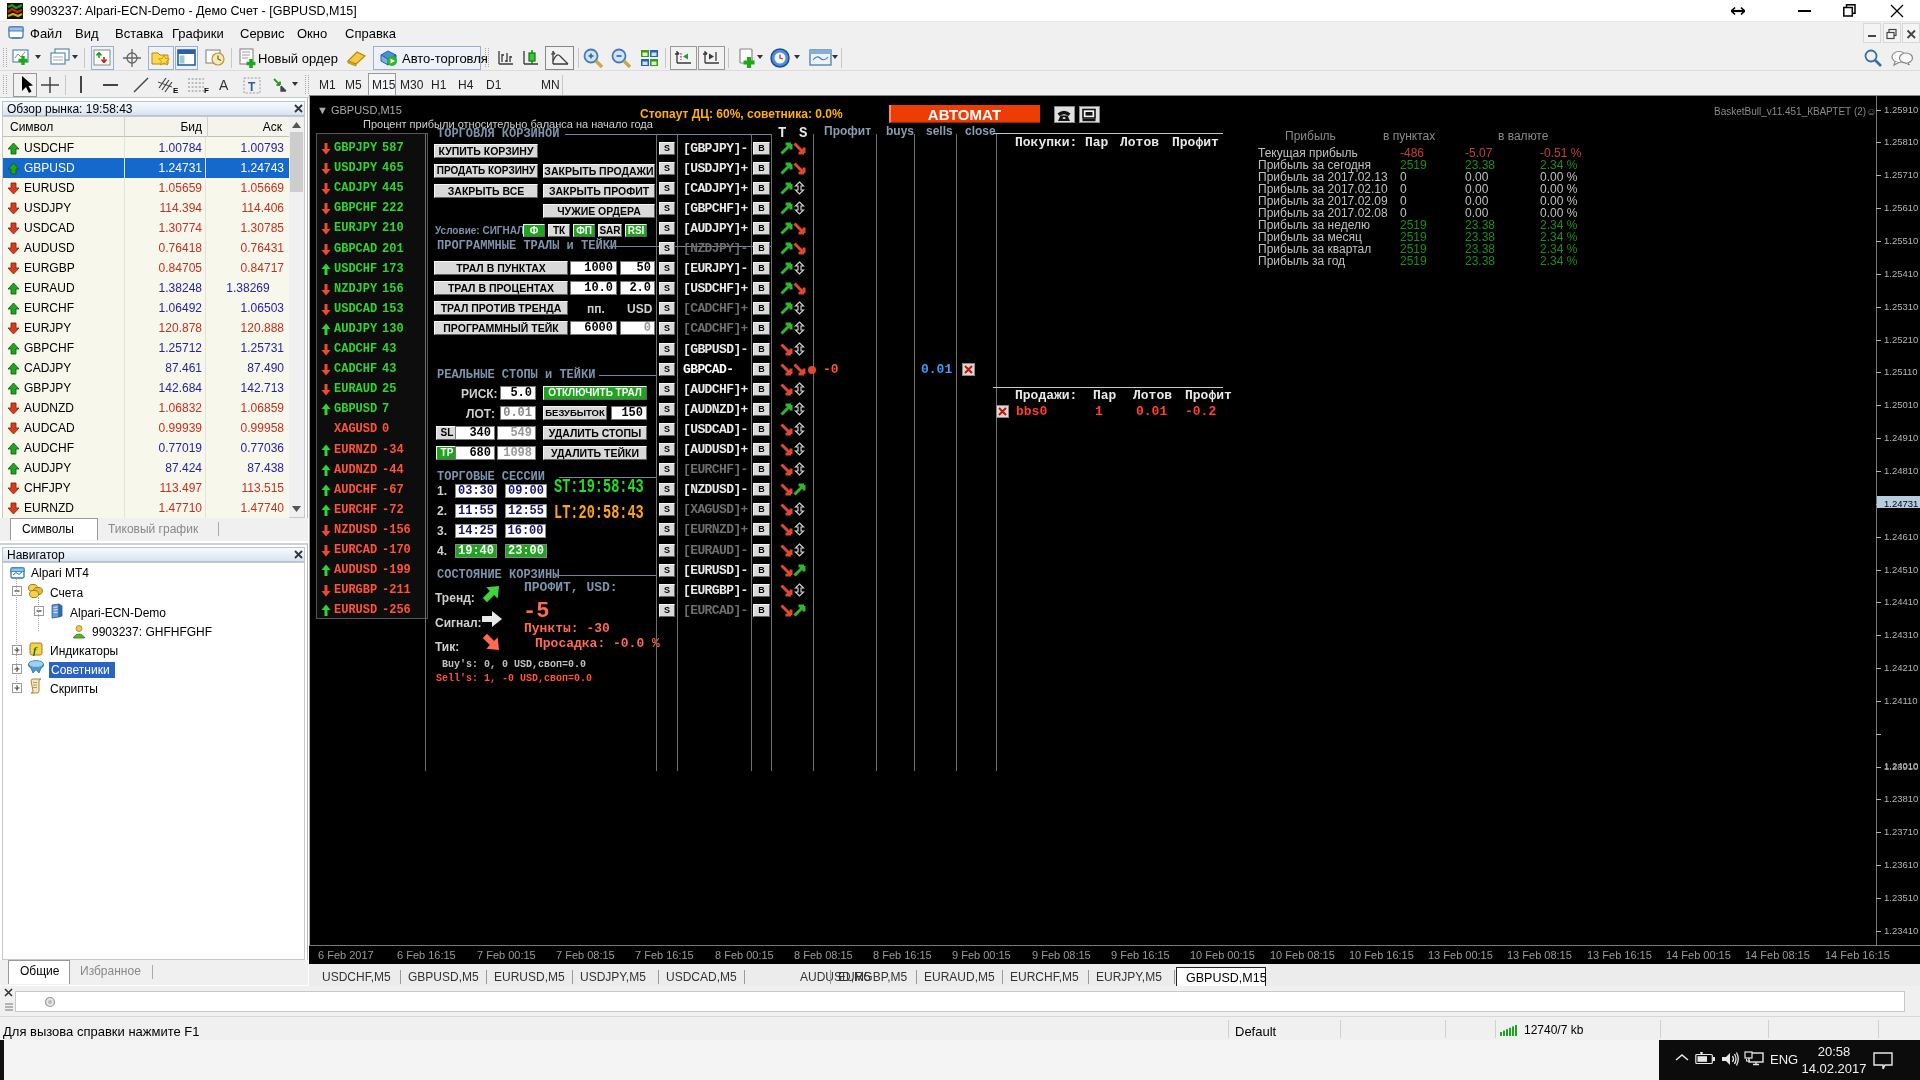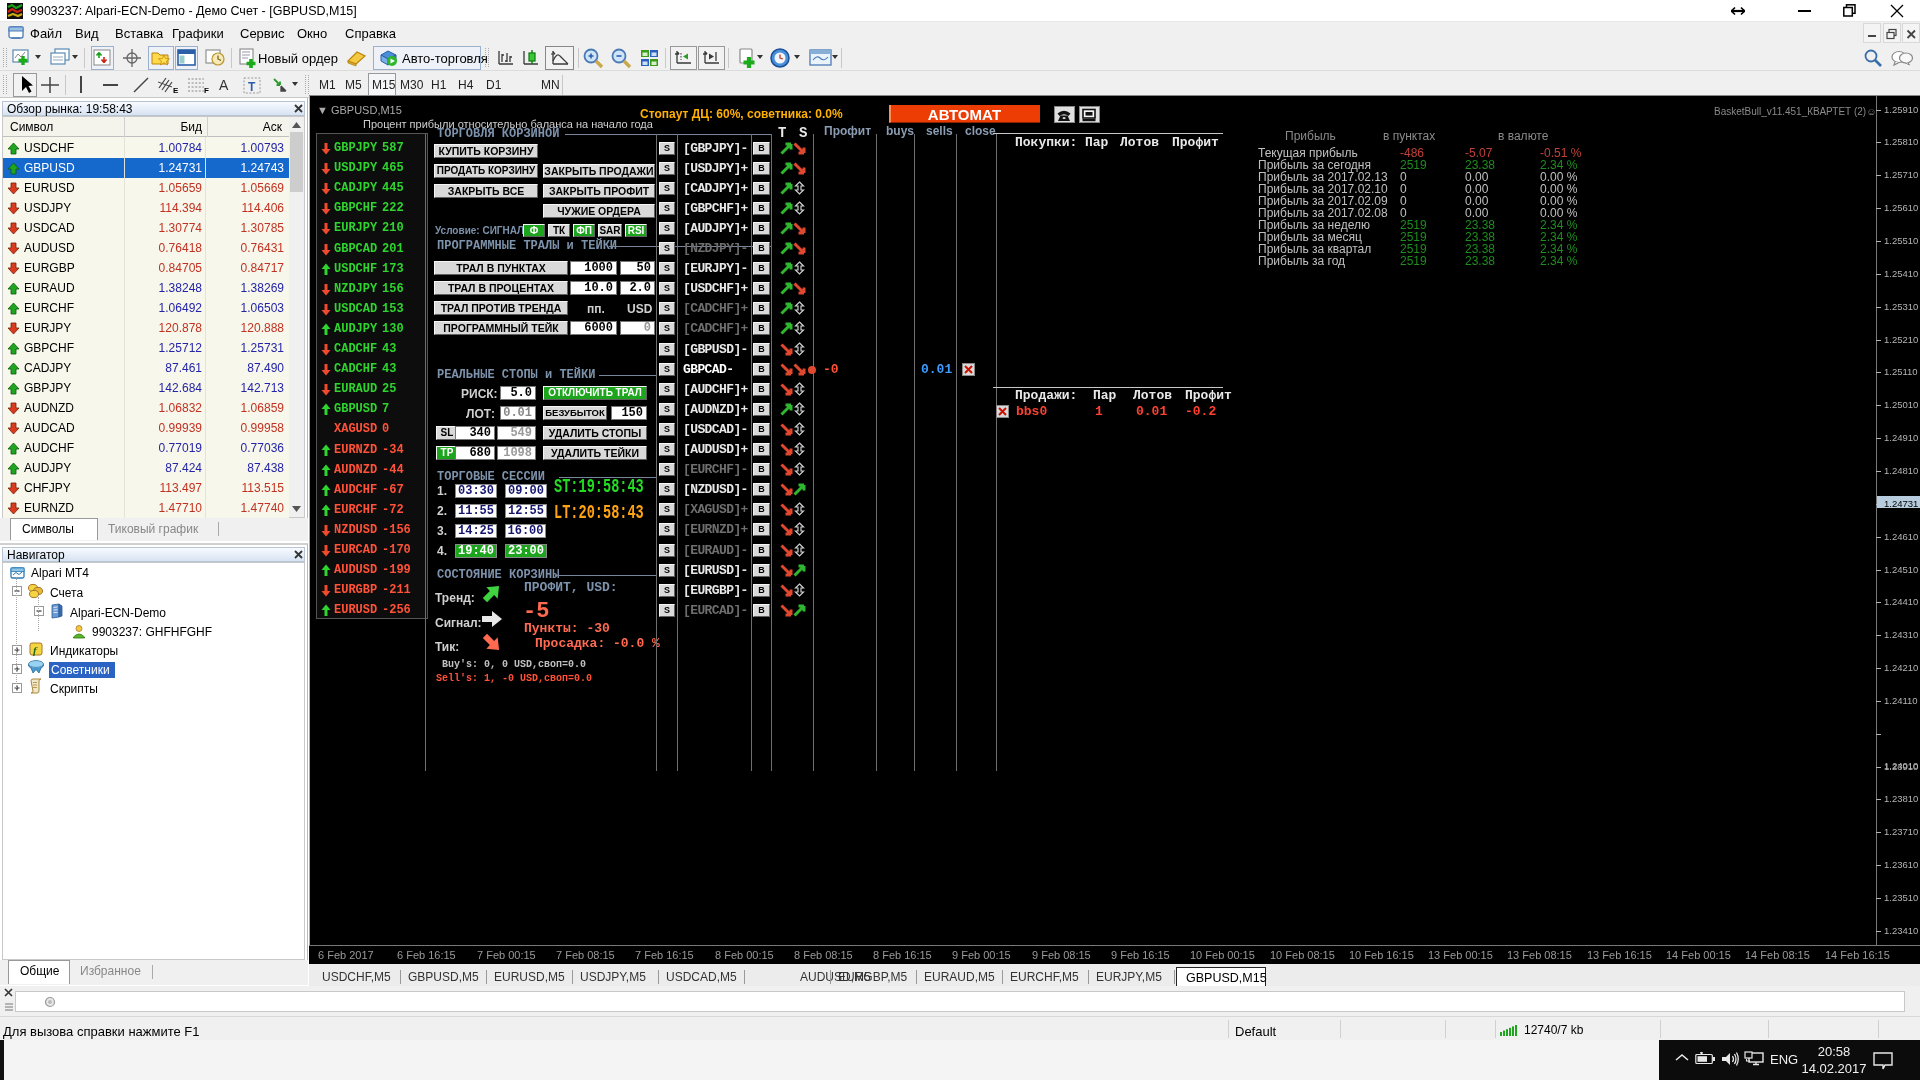--- a/index.html
+++ b/index.html
@@ -309,21 +309,21 @@
       </svg>
 <div class="abs" style="left:24px;top:163px;font-size:12px;color:#000;">EURGBP</div>
 <div class="abs" style="left:130px;top:163px;width:72px;text-align:right;font-size:12px;color:#c23222;">0.84705</div>
 <div class="abs" style="left:212px;top:163px;width:72px;text-align:right;font-size:12px;color:#c23222;">0.84717</div>
 <div class="abs" style="left:3px;top:180px;width:286px;height:20px;background:#f7f7eb;"></div>
 <svg class="abs" style="left:7px;top:184px" width="13" height="13">
         <path d="M6.5 1 L12 7 L9 7 L9 12 L4 12 L4 7 L1 7 Z" fill="#1fa51f" stroke="#0a5c0a" stroke-width="0.8"></path>
       </svg>
 <div class="abs" style="left:24px;top:183px;font-size:12px;color:#000;">EURAUD</div>
 <div class="abs" style="left:130px;top:183px;width:72px;text-align:right;font-size:12px;color:#2424a8;">1.38248</div>
-<div class="abs" style="left:212px;top:183px;width:72px;text-align:right;font-size:12px;color:#2424a8;">1.38269</div>
+<div class="abs" style="left:212px;top:183px;width:72px;text-align:center;font-size:12px;color:#2424a8;">1.38269</div>
 <div class="abs" style="left:3px;top:200px;width:286px;height:20px;background:#f7f7eb;"></div>
 <svg class="abs" style="left:7px;top:204px" width="13" height="13">
         <path d="M6.5 1 L12 7 L9 7 L9 12 L4 12 L4 7 L1 7 Z" fill="#1fa51f" stroke="#0a5c0a" stroke-width="0.8"></path>
       </svg>
 <div class="abs" style="left:24px;top:203px;font-size:12px;color:#000;">EURCHF</div>
 <div class="abs" style="left:130px;top:203px;width:72px;text-align:right;font-size:12px;color:#2424a8;">1.06492</div>
 <div class="abs" style="left:212px;top:203px;width:72px;text-align:right;font-size:12px;color:#2424a8;">1.06503</div>
 <div class="abs" style="left:3px;top:220px;width:286px;height:20px;background:#f7f7eb;"></div>
 <svg class="abs" style="left:7px;top:224px" width="13" height="13">
         <path d="M6.5 12 L12 6 L9 6 L9 1 L4 1 L4 6 L1 6 Z" fill="#d93b1e" stroke="#7a1e0a" stroke-width="0.8"></path>

